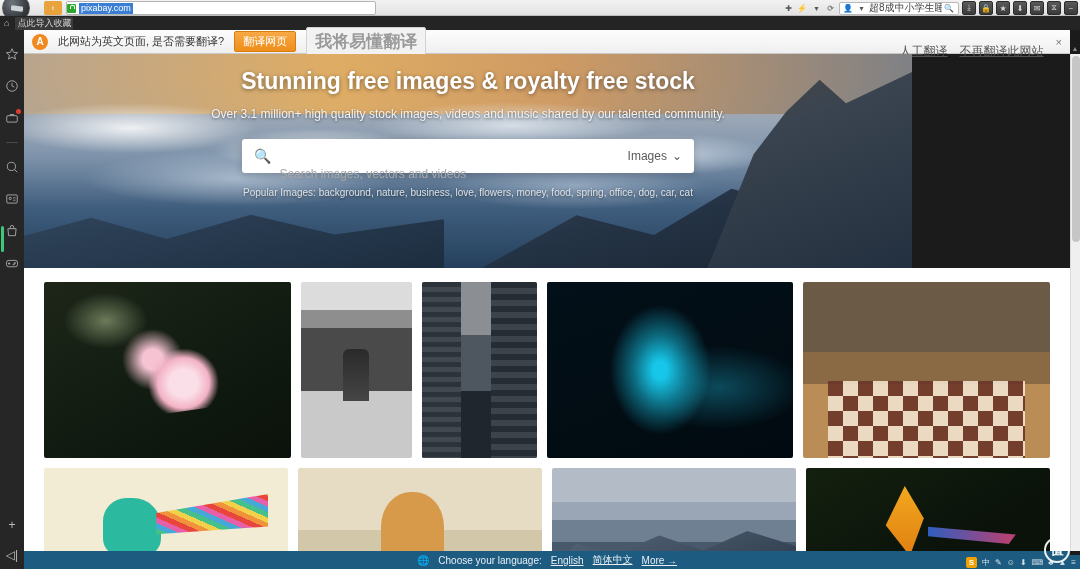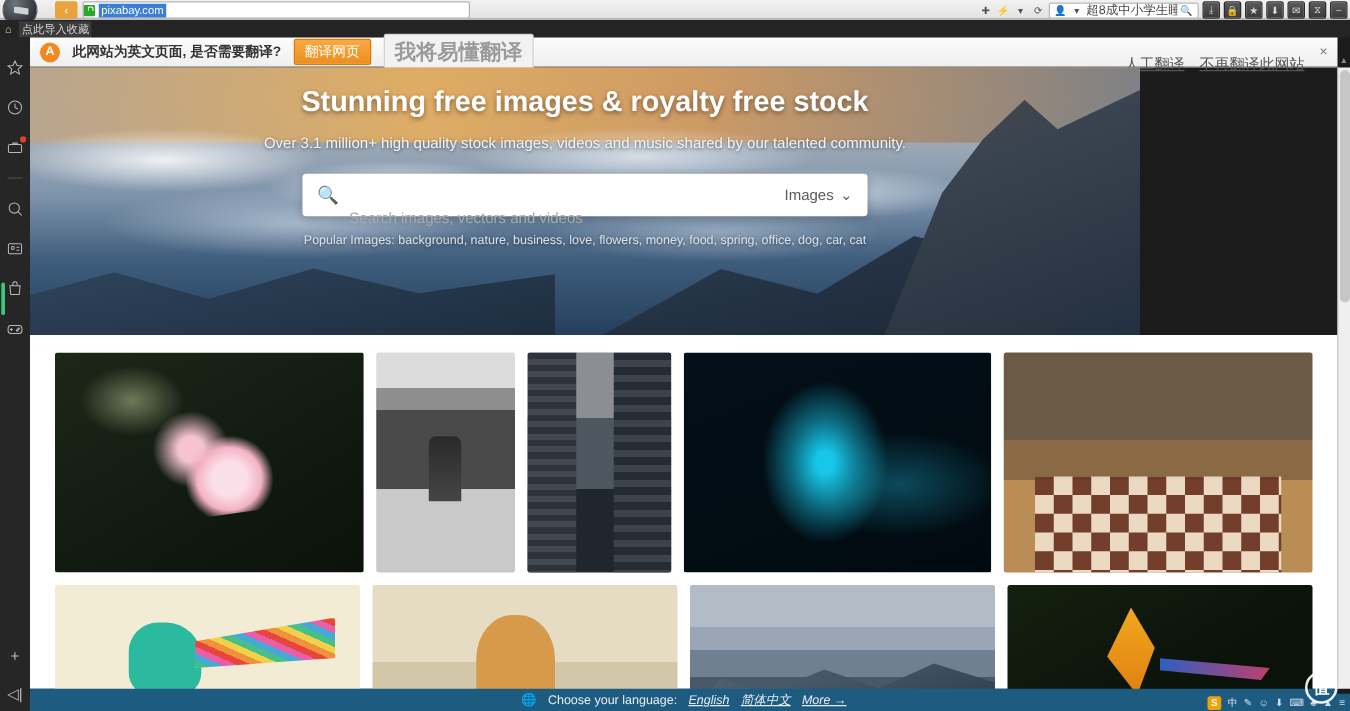--- a/index.html
+++ b/index.html
@@ -121,21 +121,21 @@
     background: linear-gradient(#fdfdfd, #efefef);
     border-bottom: 1px solid #c8c8c8;
     display: flex; align-items: center; padding: 0 8px; gap: 10px;
   }
   .tb-logo {
     width: 16px; height: 16px; border-radius: 50%;
     background: #f08a20; color: #fff;
     font-size: 10px; font-weight: bold;
     display: flex; align-items: center; justify-content: center;
   }
-  .tb-msg { font-size: 11px; color: #333; font-weight: bold; }
+  .tb-msg { font-size: 11px; color: #333; }
   .tb-btn-primary {
     background: linear-gradient(#f7a945, #ef8e1a);
     color: #fff; font-size: 11px; padding: 2px 8px;
     border: 1px solid #d87c0d; border-radius: 2px;
   }
   .tb-btn-ghost {
     background: #f2f2f2; color: #9a9a9a; font-size: 17px;
     padding: 2px 8px; border: 1px solid #d2d2d2; border-radius: 2px; font-weight: bold;
   }
   .tb-right {
@@ -345,21 +345,21 @@
     letter-spacing: 1px;
   }
 
   
   .lang-bar {
     position: absolute; bottom: 0; left: 24px; width: 1046px; height: 18px;
     background: #1e5b80; color: #e6eef4;
     display: flex; align-items: center; justify-content: center; gap: 9px;
     font-size: 10px;
   }
-  .lang-link { text-decoration: underline; font-style: italic; }
+  .lang-link { text-decoration: underline; }
 
   
   .scroll-track {
     position: absolute; right: 0; top: 54px; width: 10px; height: 497px;
     background: #efefef; border-left: 1px solid #dadada;
   }
   .scroll-thumb {
     position: absolute; left: 1px; top: 2px; width: 8px; height: 186px;
     background: #c6c6c6; border-radius: 4px;
   }

